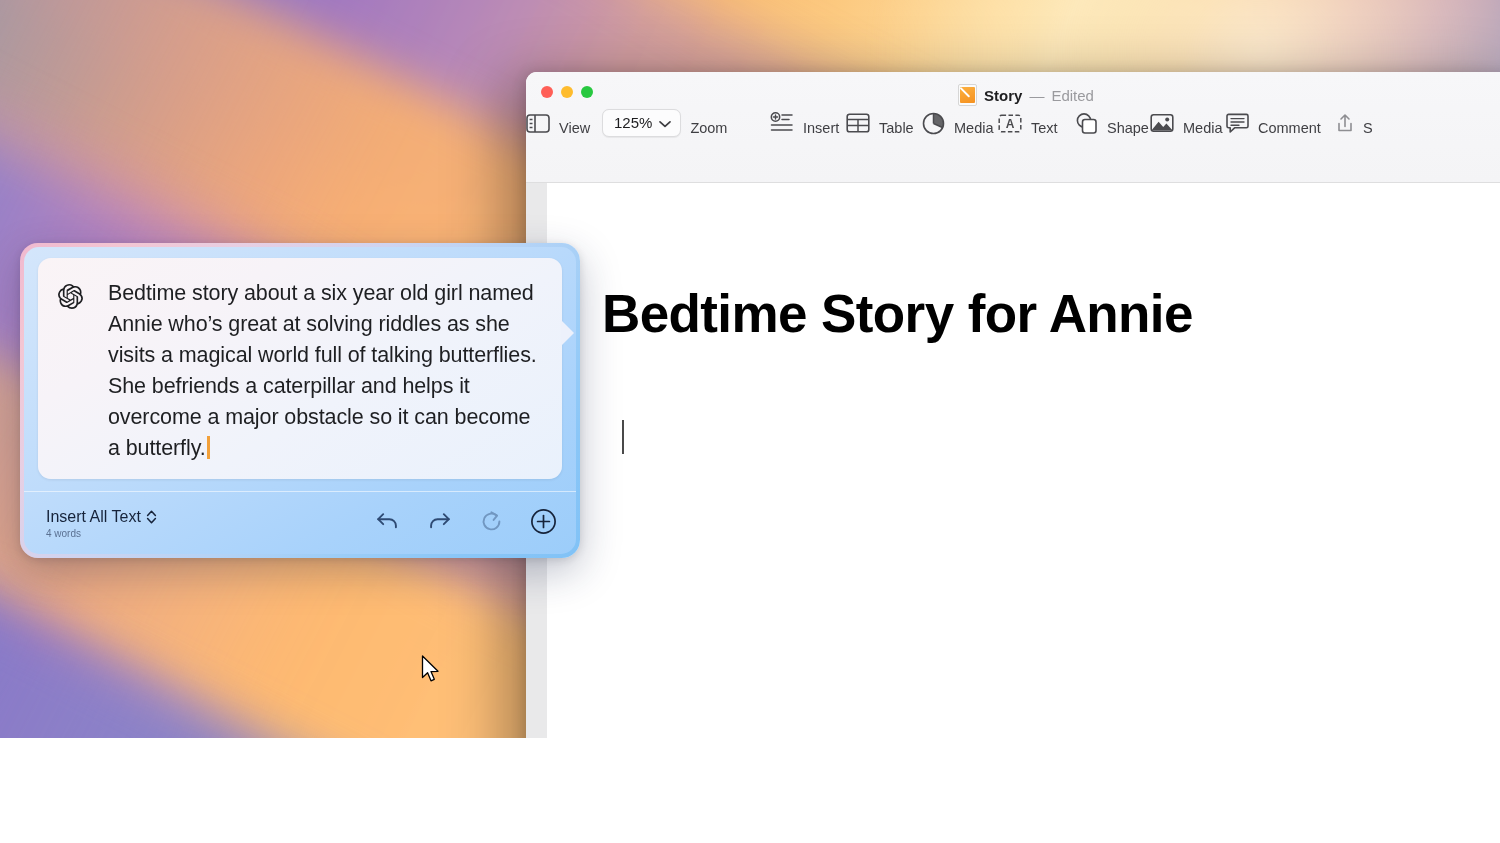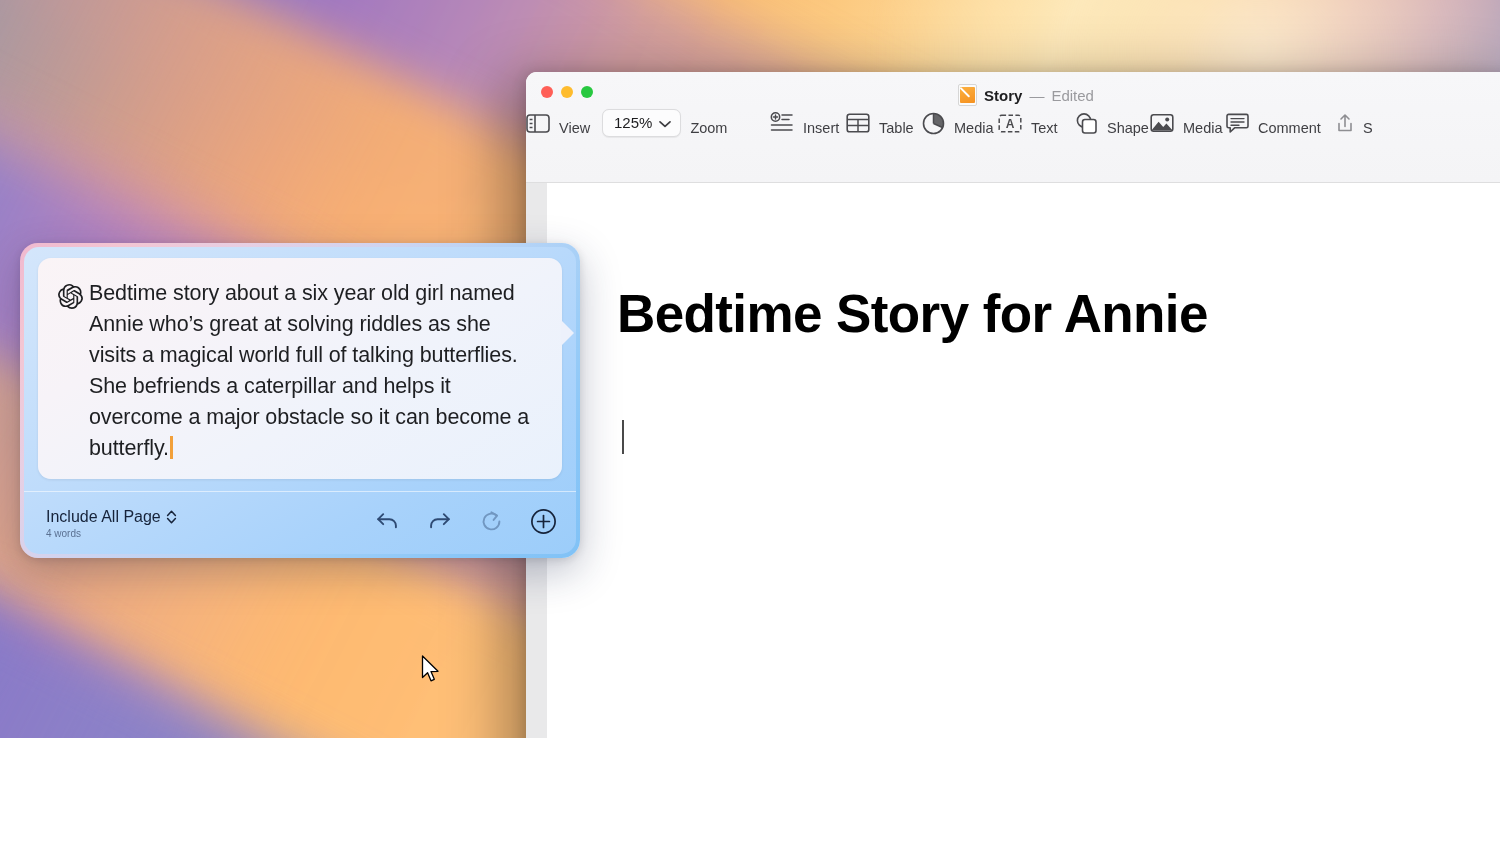--- a/index.html
+++ b/index.html
@@ -220,21 +220,21 @@
     left: 0; top: 111px; right: 0; bottom: 0;
     background: #e9e9ea;
   }
   .page {
     position: absolute;
     left: 21px; top: 0; right: 0; bottom: 0;
     background: #ffffff;
   }
   .doc-title {
     position: absolute;
-    left: 70px;
+    left: 55px;
     top: 100px;
     font-size: 53px;
     font-weight: bold;
     letter-spacing: -0.6px;
     color: #000;
     white-space: nowrap;
   }
   .doc-caret {
     position: absolute;
     left: 75px;
@@ -287,21 +287,21 @@
     width: 524px;
     height: 221px;
     border-radius: 13px;
     background: linear-gradient(150deg, #faf4f6 0%, #f7f3f8 28%, #f0f3fb 60%, #e9f1fc 100%);
     box-shadow: 0 1px 3px rgba(0,0,0,0.08);
     box-sizing: border-box;
     padding: 20px 20px 16px 20px;
   }
   .bubble-row {
     display: flex;
-    gap: 6px;
+    gap: 25px;
   }
   .oai-logo {
     flex: 0 0 auto;
     margin-top: 6px;
   }
   .prompt-text {
     font-size: 21.5px;
     line-height: 31px;
     color: #1e1f22;
     letter-spacing: -0.1px;
@@ -561,21 +561,21 @@
           <div class="prompt-text"><span>Bedtime story about a six year old girl named Annie who’s great at solving riddles as she visits a magical world full of talking butterflies. She befriends a caterpillar and helps it overcome a major obstacle so it can become a butterfly.</span><span class="text-caret"></span></div>
         </div>
         <div class="bubble-tail"></div>
       </div>
 
       <div class="ai-sep"></div>
 
       <div class="ai-footer">
         <div class="footer-left">
           <div class="include-row">
-            <span>Include All Page</span>
+            <span>Insert All Text</span>
             <span class="stepper-chevrons">
               <svg width="11" height="16" viewBox="0 0 11 16">
                 <path d="M1.6 6.4 L5.5 2.2 L9.4 6.4" fill="none" stroke="#16233a" stroke-width="1.5" stroke-linecap="round" stroke-linejoin="round"></path>
                 <path d="M1.6 9.6 L5.5 13.8 L9.4 9.6" fill="none" stroke="#16233a" stroke-width="1.5" stroke-linecap="round" stroke-linejoin="round"></path>
               </svg>
             </span>
           </div>
           <div class="word-count">4 words</div>
         </div>
 

